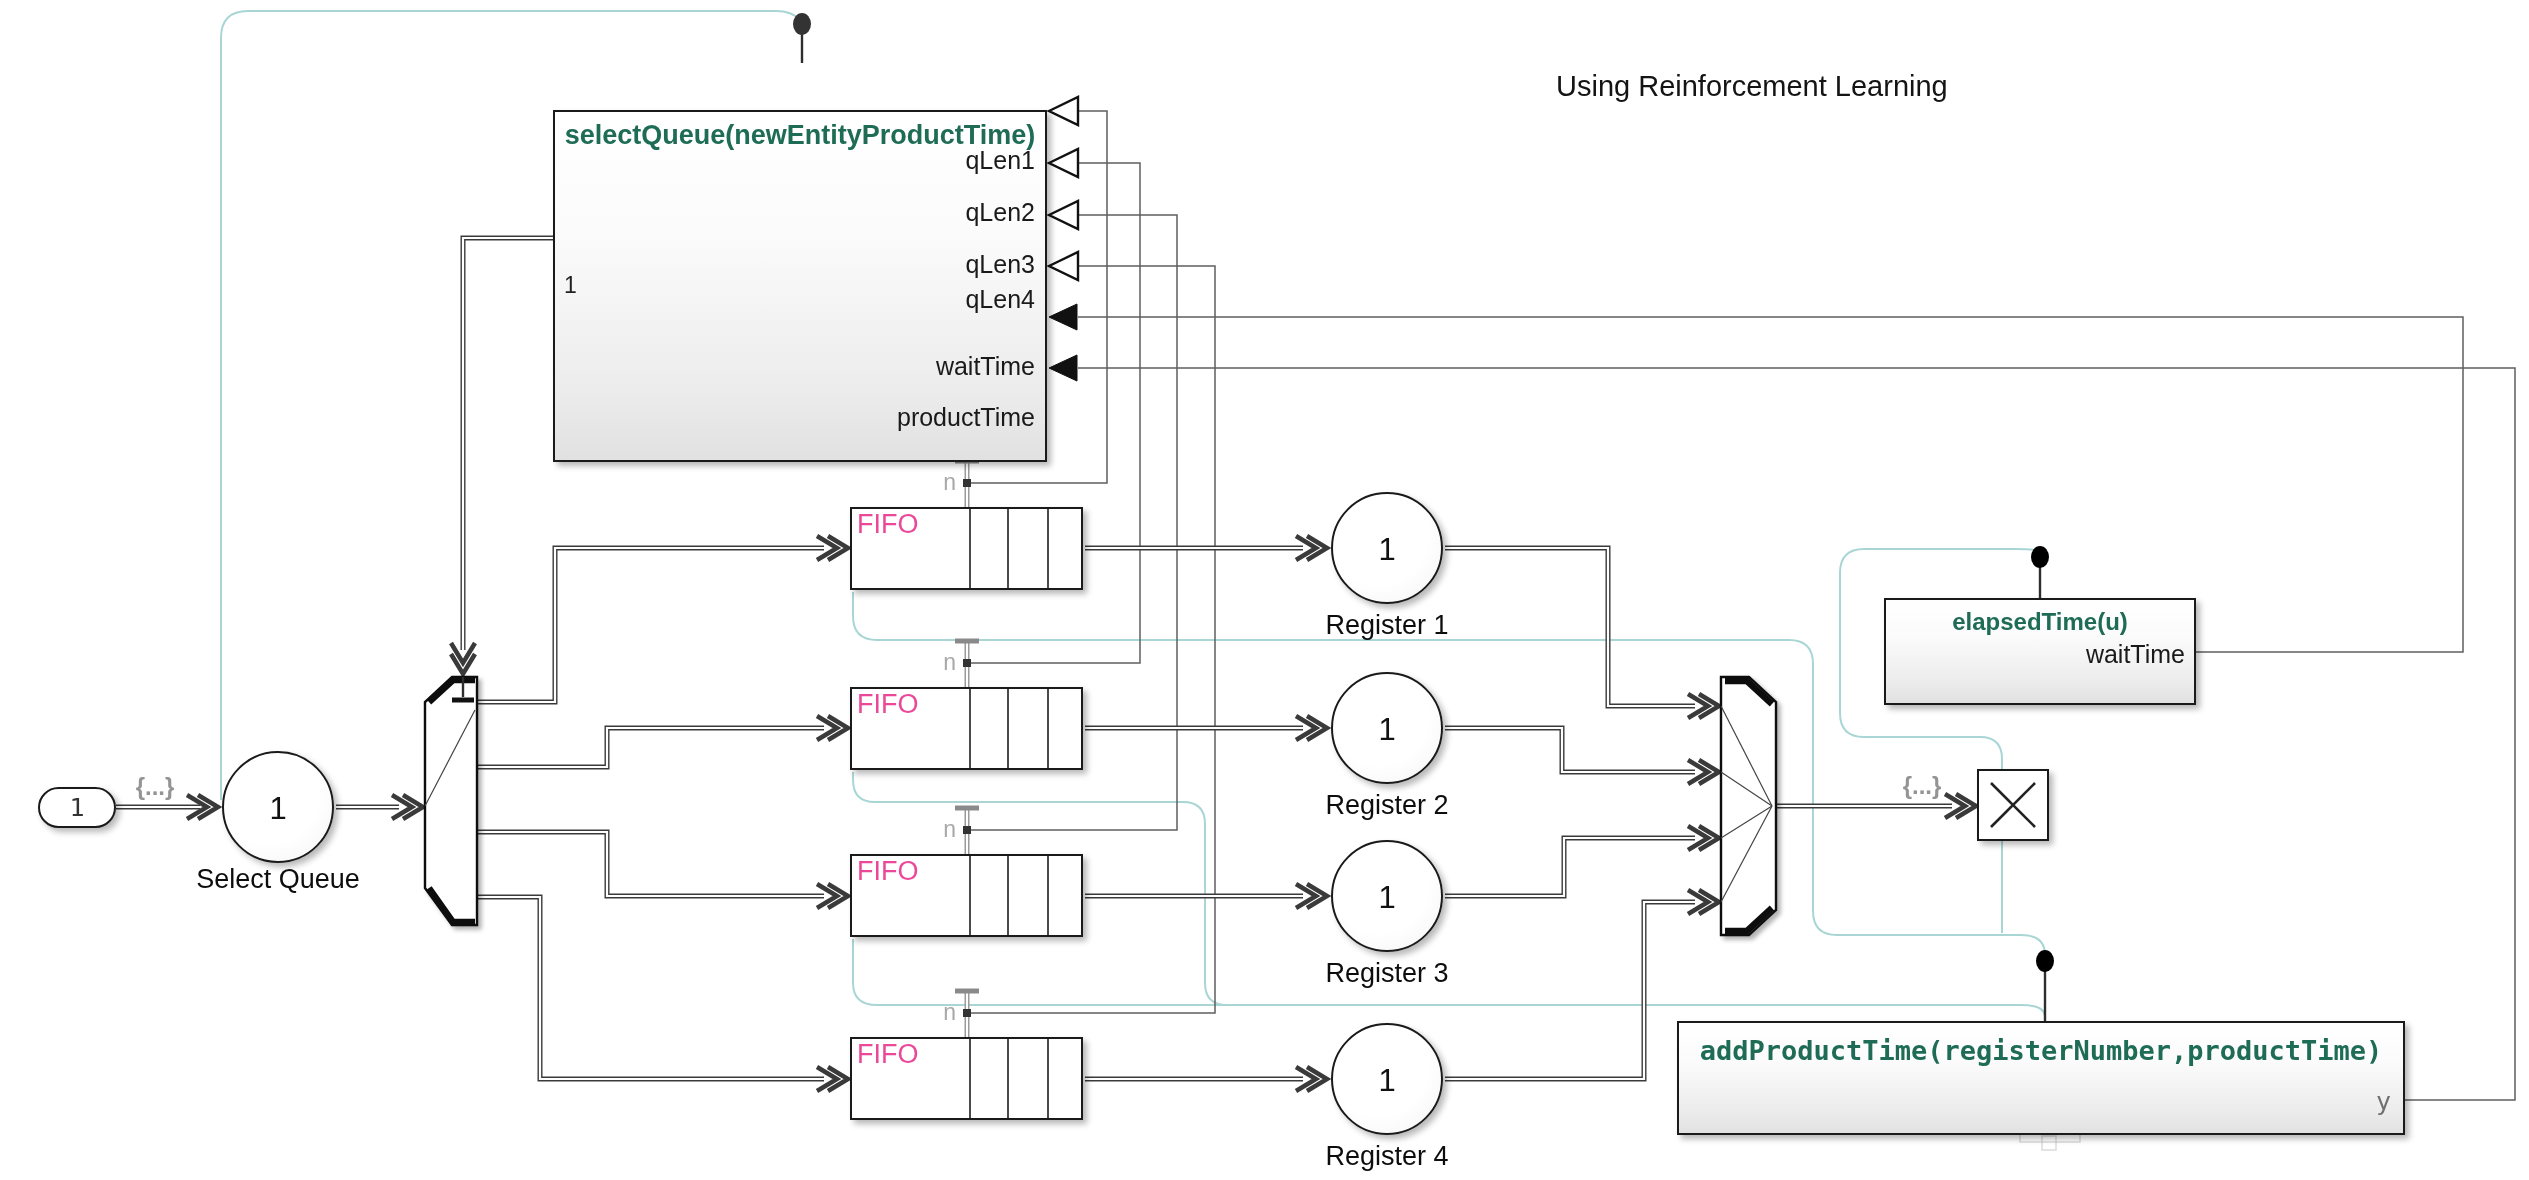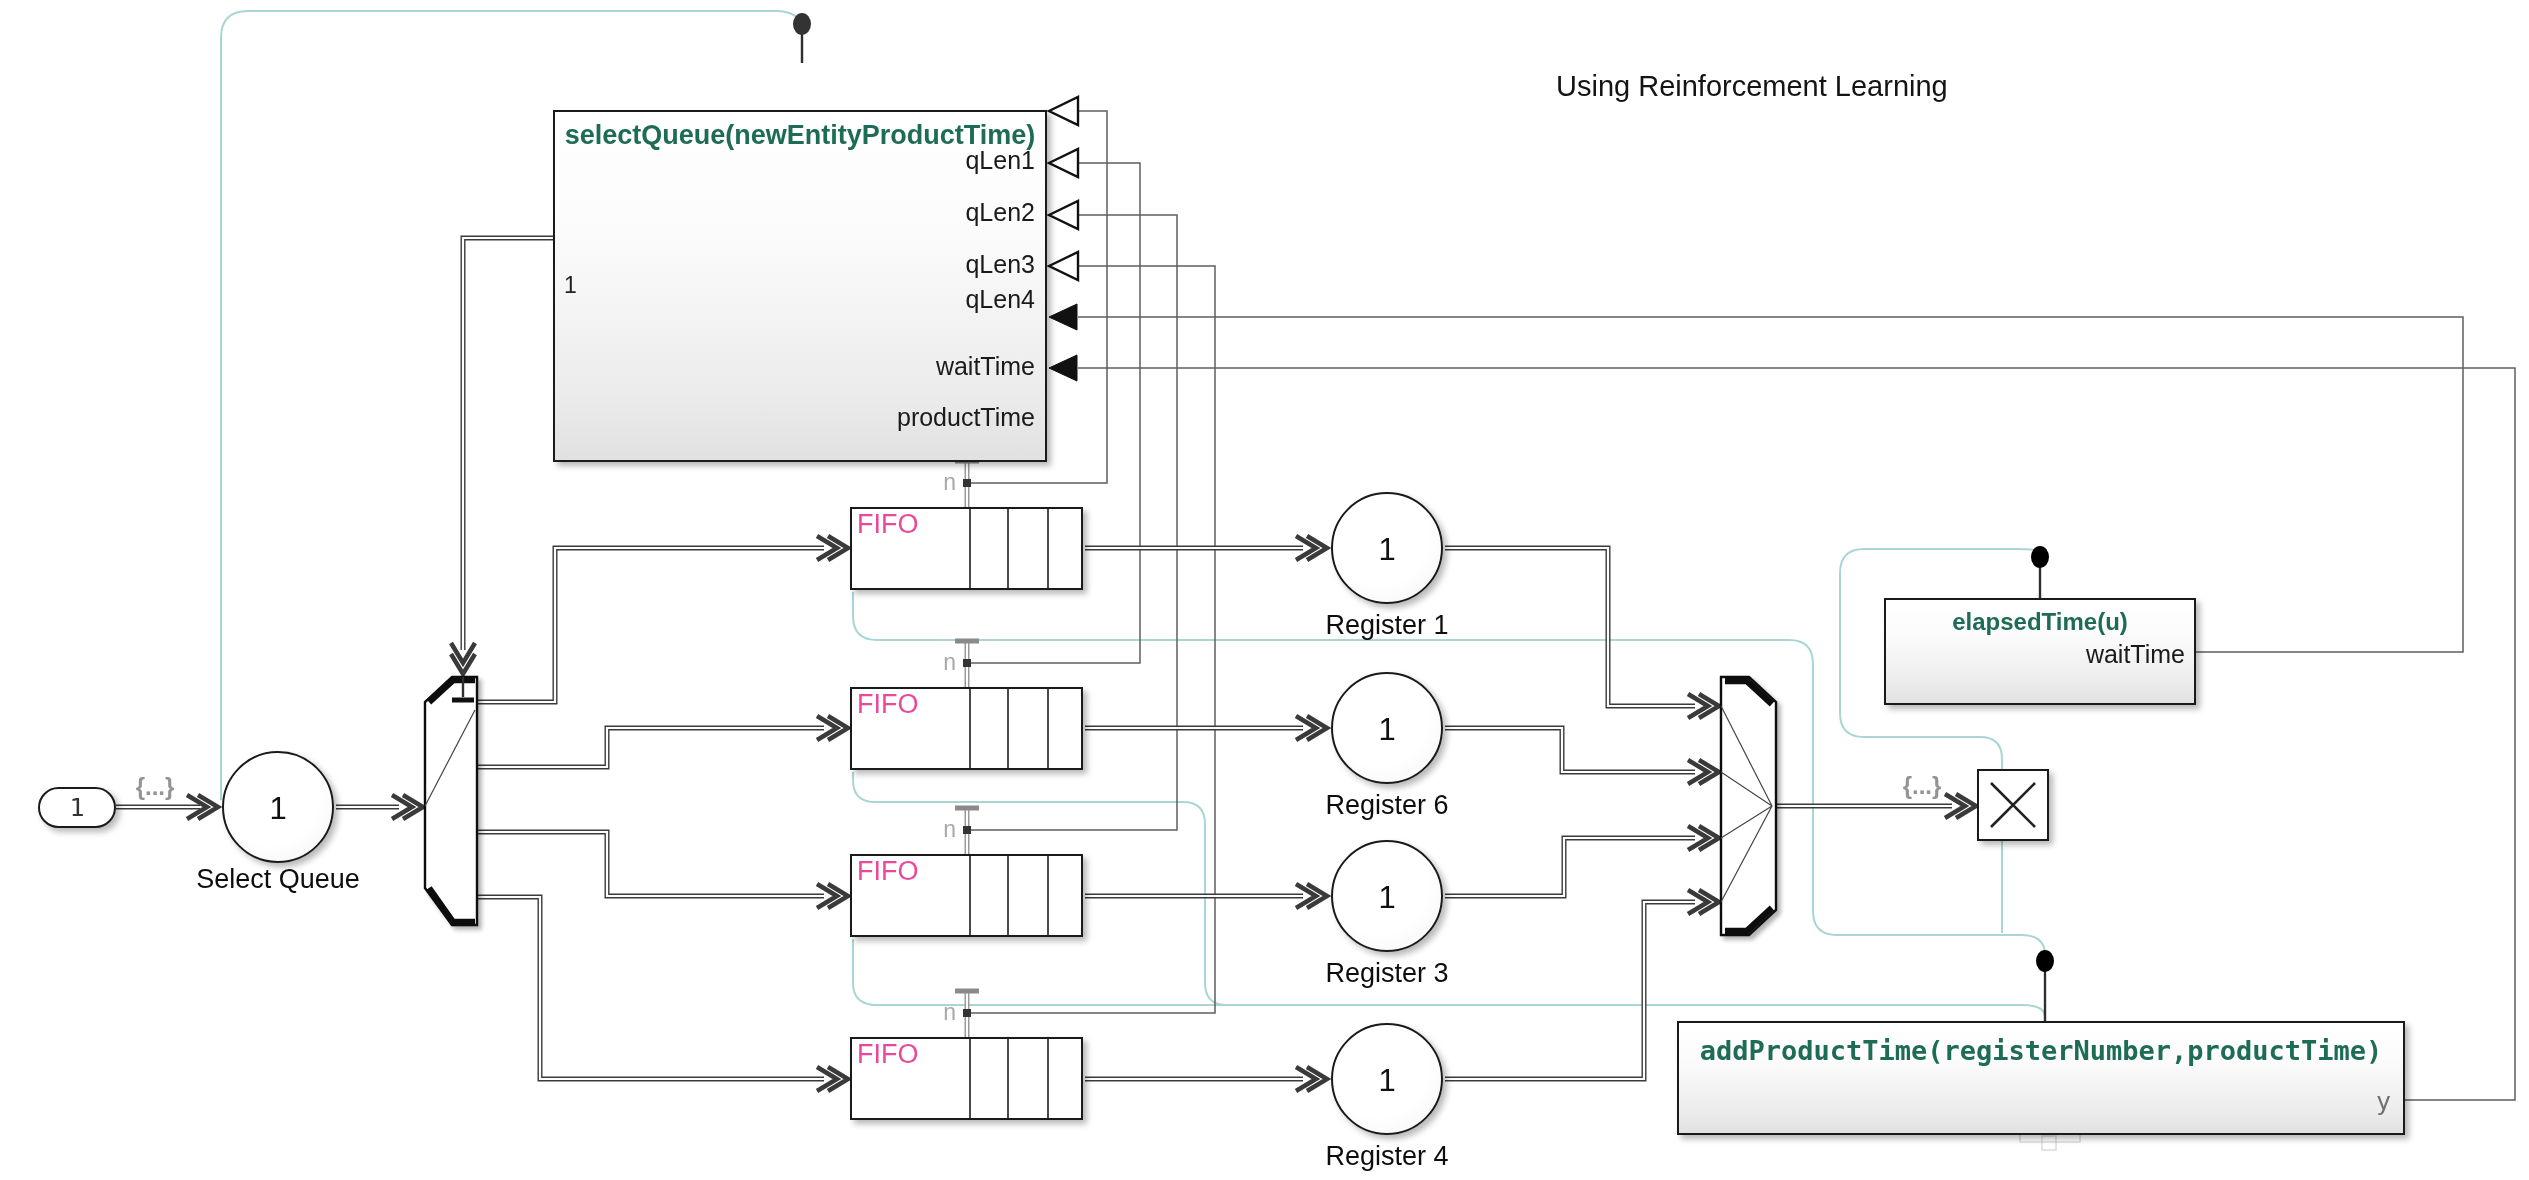--- a/index.html
+++ b/index.html
@@ -368,21 +368,21 @@
   <div class="nlbl" style="left:922px;top:999px;">n</div>
 
   <div class="blk circle" style="left:1331px;top:492px;width:112px;height:112px;">
     <div class="val">1</div>
   </div>
   <div class="blk-label" style="left:1287px;top:610px;width:200px;">Register 1</div>
 
   <div class="blk circle" style="left:1331px;top:672px;width:112px;height:112px;">
     <div class="val">1</div>
   </div>
-  <div class="blk-label" style="left:1287px;top:790px;width:200px;">Register 6</div>
+  <div class="blk-label" style="left:1287px;top:790px;width:200px;">Register 2</div>
 
   <div class="blk circle" style="left:1331px;top:840px;width:112px;height:112px;">
     <div class="val">1</div>
   </div>
   <div class="blk-label" style="left:1287px;top:958px;width:200px;">Register 3</div>
 
   <div class="blk circle" style="left:1331px;top:1023px;width:112px;height:112px;">
     <div class="val">1</div>
   </div>
   <div class="blk-label" style="left:1287px;top:1141px;width:200px;">Register 4</div>

